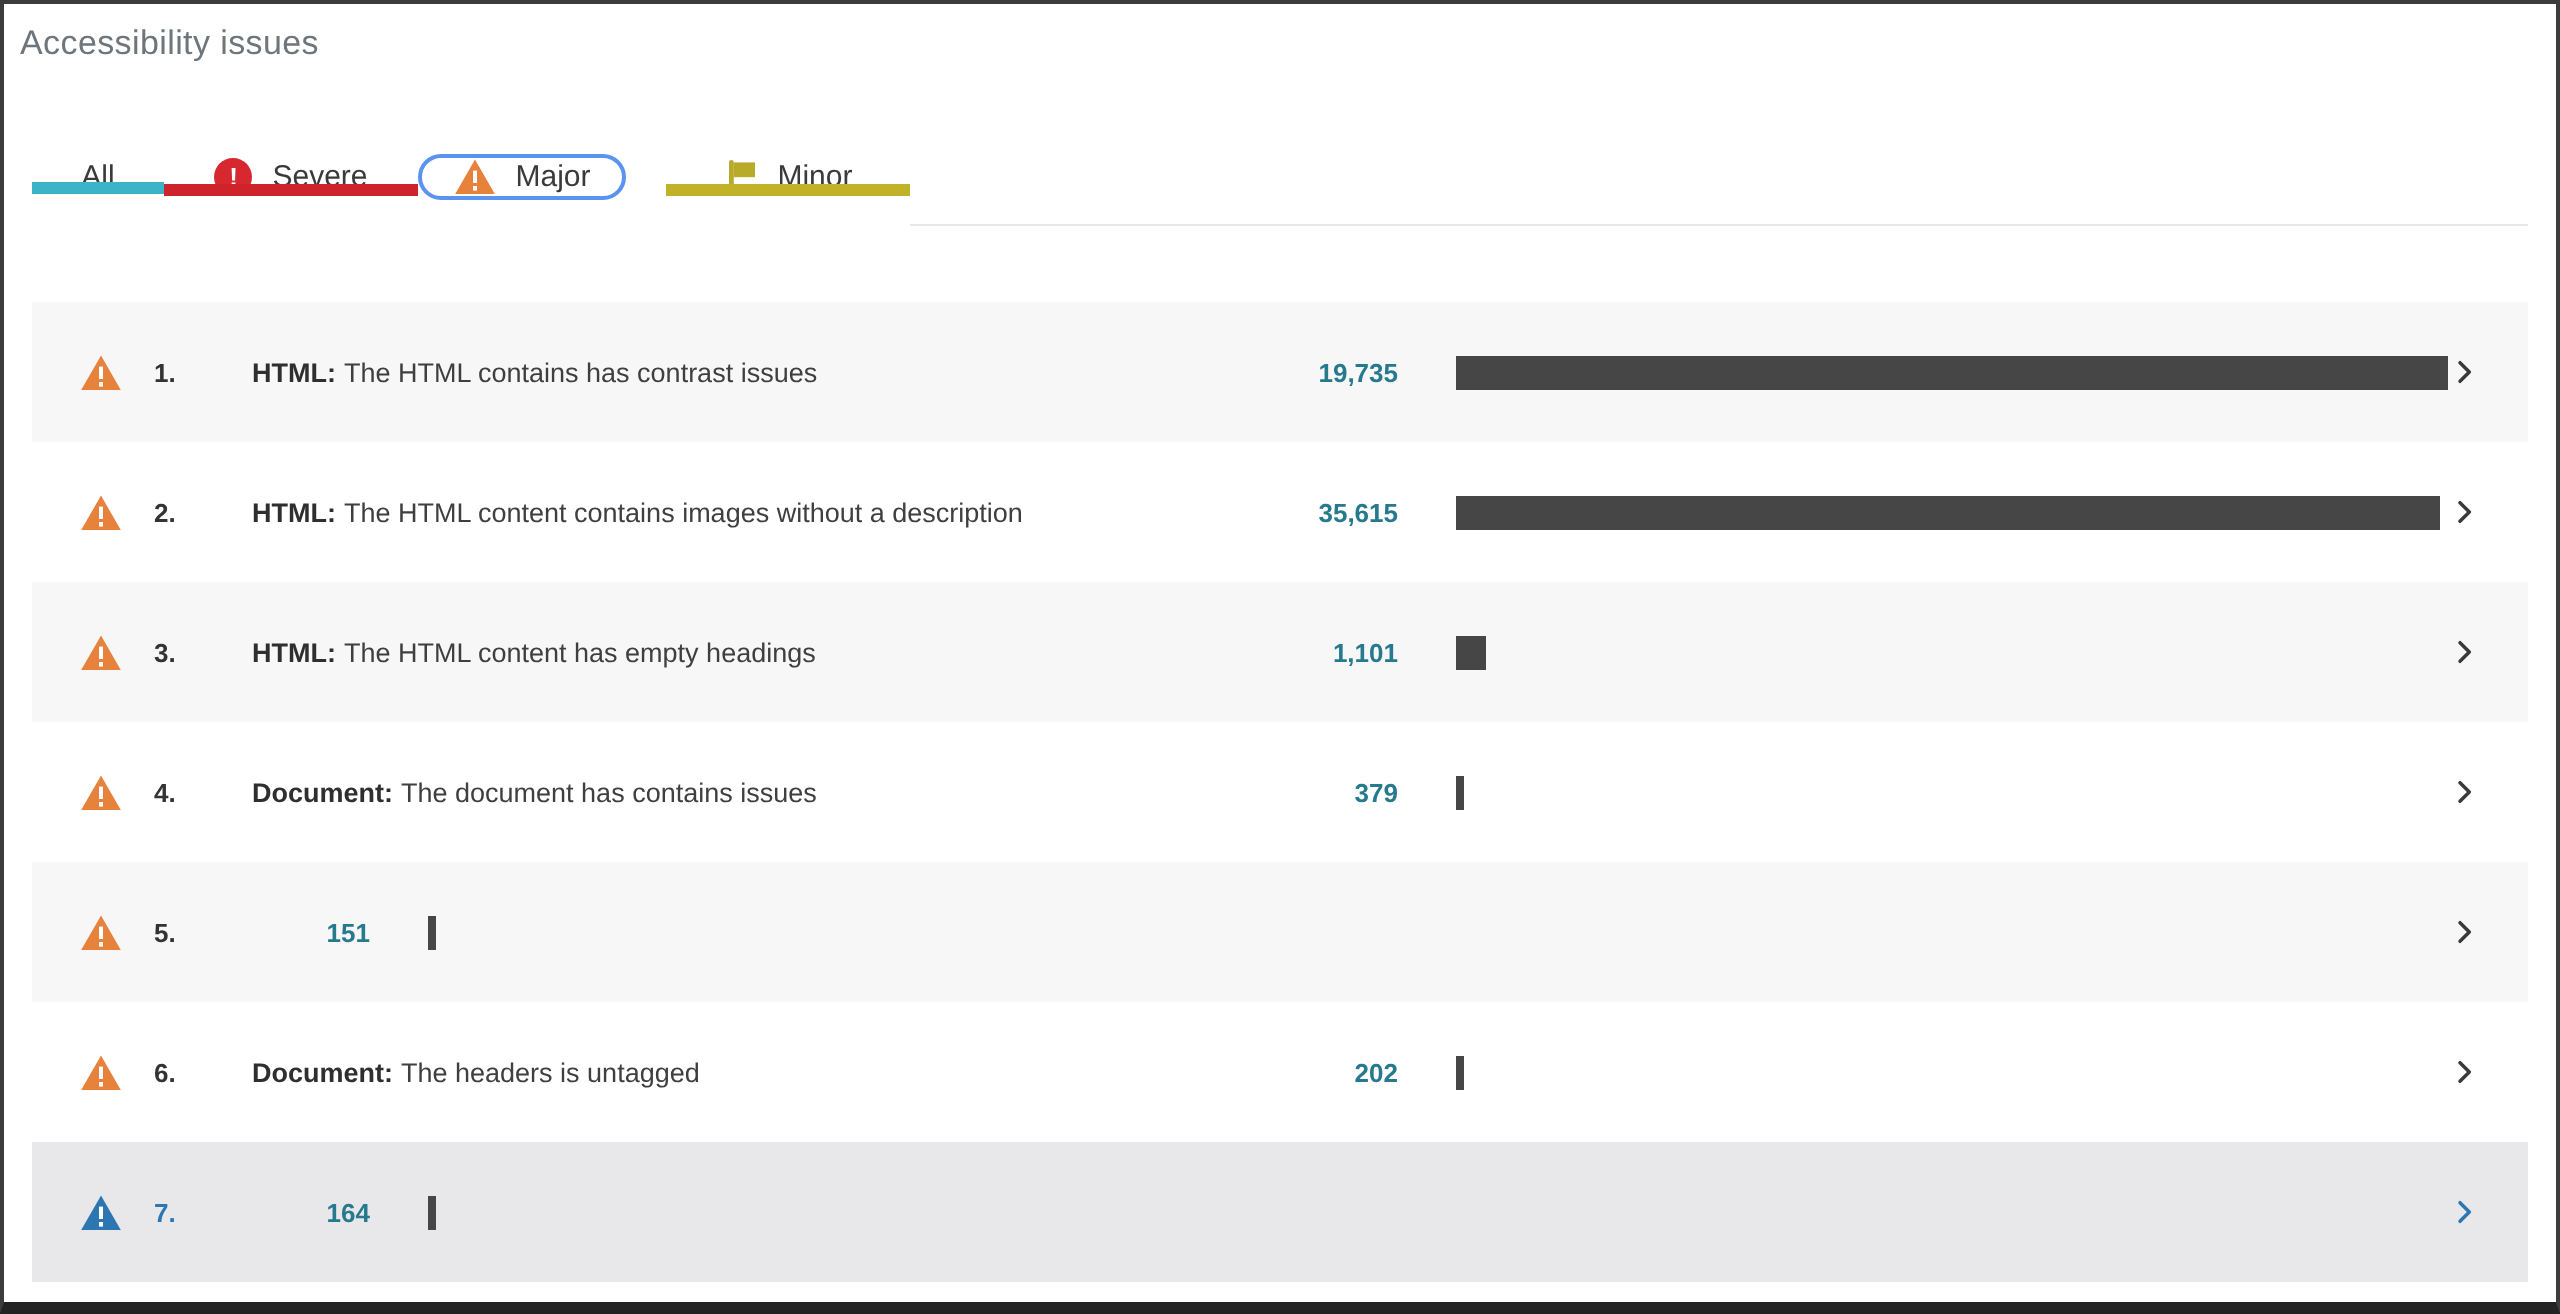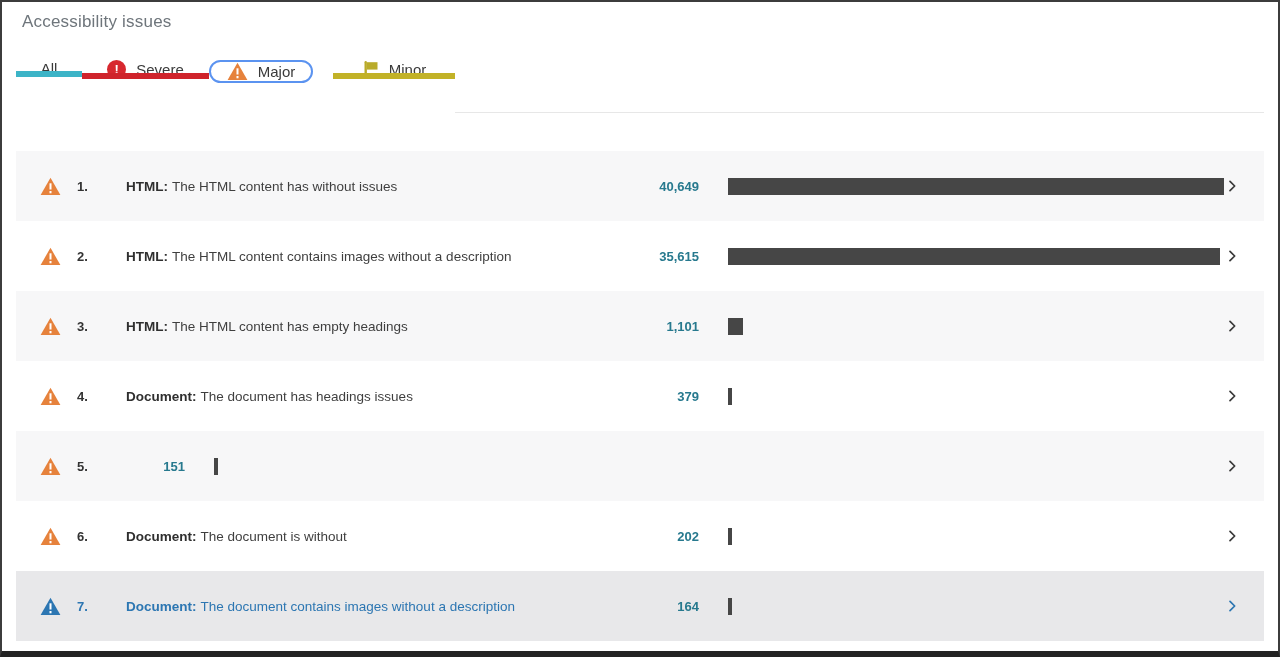--- a/index.html
+++ b/index.html
@@ -2,25 +2,25 @@
 <html style="--accent_teal: #3cb4c7; --accent_red: #cf232b; --accent_olive: #c2b227; --active_tab_border: #5b93f0; --warning_orange: #e6823c; --severe_red: #d7282f; --flag_olive: #b9ab2a; --count_teal: #27798e; --bar_gray: #464646; --row_alt_bg: #f7f7f8; --highlight_bg: #e8e8ea; --highlight_blue: #2c76b2;"><head>
 <meta charset="utf-8">
 <style>
   * { margin:0; padding:0; box-sizing:border-box; }
   body { background:#fff; font-family:"Liberation Sans","DejaVu Sans",sans-serif; }
   .frame {
     width:1280px; height:657px; background:#fff; position:relative; overflow:hidden;
     border:2px solid #3c3c3c; border-bottom:6px solid #232323;
   }
   .panel-title {
-    margin:10px 0 0 20px; font-size:17px; color:#6e757b; font-weight:400; letter-spacing:.2px;
+    margin:10px 0 0 8px; font-size:17px; color:#6e757b; font-weight:400; letter-spacing:.2px;
   }
 
   
-  .tabs { display:flex; margin:28px 14px 0 14px; height:56px; align-items:flex-start; }
+  .tabs { display:flex; margin:28px 14px 0 14px; height:56px; align-items:center; }
   .tab {
     position:relative; display:flex; align-items:center; justify-content:center; gap:10px;
     cursor:pointer;
   }
   .tab::after {
     content:""; position:absolute; left:0; right:0; bottom:0; height:6px;
   }
   .tab-all    { width:66px; }
   .tab-severe { width:127px; }
   .tab-major  { width:104px;border-radius:23px; }
@@ -102,22 +102,22 @@
   <div class="list">
       <div class="row odd">
     <span class="tri">
       <svg class="tri-svg" width="21" height="19" viewBox="0 0 21 19">
         <path d="M10.5 0.8 L20.4 18 L0.6 18 Z" fill="currentColor"></path>
         <rect x="9.5" y="6.3" width="2" height="6.2" fill="#fff"></rect>
         <rect x="9.5" y="14" width="2" height="2.3" fill="#fff"></rect>
       </svg>
     </span>
     <span class="num">1.</span>
-    <span class="label"><b class="cat">HTML:</b><span class="desc">The HTML content has without issues</span></span>
-    <span class="count">40,649</span>
+    <span class="label"><b class="cat">HTML:</b><span class="desc">The HTML contains has contrast issues</span></span>
+    <span class="count">19,735</span>
     <span class="barwrap">
       <span class="bar" style="width: 496px;"></span>
     </span>
     <span class="chev">
       <svg width="16" height="16" viewBox="0 0 24 24" fill="none" stroke="currentColor" stroke-width="2.6" stroke-linecap="round" stroke-linejoin="round">
         <polyline points="9 5 16 12 9 19"></polyline>
       </svg>
     </span>
   </div>
       <div class="row even">
@@ -162,21 +162,21 @@
   </div>
       <div class="row even">
     <span class="tri">
       <svg class="tri-svg" width="21" height="19" viewBox="0 0 21 19">
         <path d="M10.5 0.8 L20.4 18 L0.6 18 Z" fill="currentColor"></path>
         <rect x="9.5" y="6.3" width="2" height="6.2" fill="#fff"></rect>
         <rect x="9.5" y="14" width="2" height="2.3" fill="#fff"></rect>
       </svg>
     </span>
     <span class="num">4.</span>
-    <span class="label"><b class="cat">Document:</b><span class="desc">The document has headings issues</span></span>
+    <span class="label"><b class="cat">Document:</b><span class="desc">The document has contains issues</span></span>
     <span class="count">379</span>
     <span class="barwrap">
       <span class="bar" style="width: 4.07202px;"></span>
     </span>
     <span class="chev">
       <svg width="16" height="16" viewBox="0 0 24 24" fill="none" stroke="currentColor" stroke-width="2.6" stroke-linecap="round" stroke-linejoin="round">
         <polyline points="9 5 16 12 9 19"></polyline>
       </svg>
     </span>
   </div>
@@ -201,41 +201,40 @@
   </div>
       <div class="row even">
     <span class="tri">
       <svg class="tri-svg" width="21" height="19" viewBox="0 0 21 19">
         <path d="M10.5 0.8 L20.4 18 L0.6 18 Z" fill="currentColor"></path>
         <rect x="9.5" y="6.3" width="2" height="6.2" fill="#fff"></rect>
         <rect x="9.5" y="14" width="2" height="2.3" fill="#fff"></rect>
       </svg>
     </span>
     <span class="num">6.</span>
-    <span class="label"><b class="cat">Document:</b><span class="desc">The document is without</span></span>
+    <span class="label"><b class="cat">Document:</b><span class="desc">The headers is untagged</span></span>
     <span class="count">202</span>
     <span class="barwrap">
       <span class="bar" style="width: 4px;"></span>
     </span>
     <span class="chev">
       <svg width="16" height="16" viewBox="0 0 24 24" fill="none" stroke="currentColor" stroke-width="2.6" stroke-linecap="round" stroke-linejoin="round">
         <polyline points="9 5 16 12 9 19"></polyline>
       </svg>
     </span>
   </div>
       <div class="row odd active">
     <span class="tri">
       <svg class="tri-svg" width="21" height="19" viewBox="0 0 21 19">
         <path d="M10.5 0.8 L20.4 18 L0.6 18 Z" fill="currentColor"></path>
         <rect x="9.5" y="6.3" width="2" height="6.2" fill="#fff"></rect>
         <rect x="9.5" y="14" width="2" height="2.3" fill="#fff"></rect>
       </svg>
     </span>
     <span class="num">7.</span>
-    <span class="label"><b class="cat">Document:</b><span class="desc">The document contains images without a description</span></span>
     <span class="count">164</span>
     <span class="barwrap">
       <span class="bar" style="width: 4px;"></span>
     </span>
     <span class="chev">
       <svg width="16" height="16" viewBox="0 0 24 24" fill="none" stroke="currentColor" stroke-width="2.6" stroke-linecap="round" stroke-linejoin="round">
         <polyline points="9 5 16 12 9 19"></polyline>
       </svg>
     </span>
   </div>

